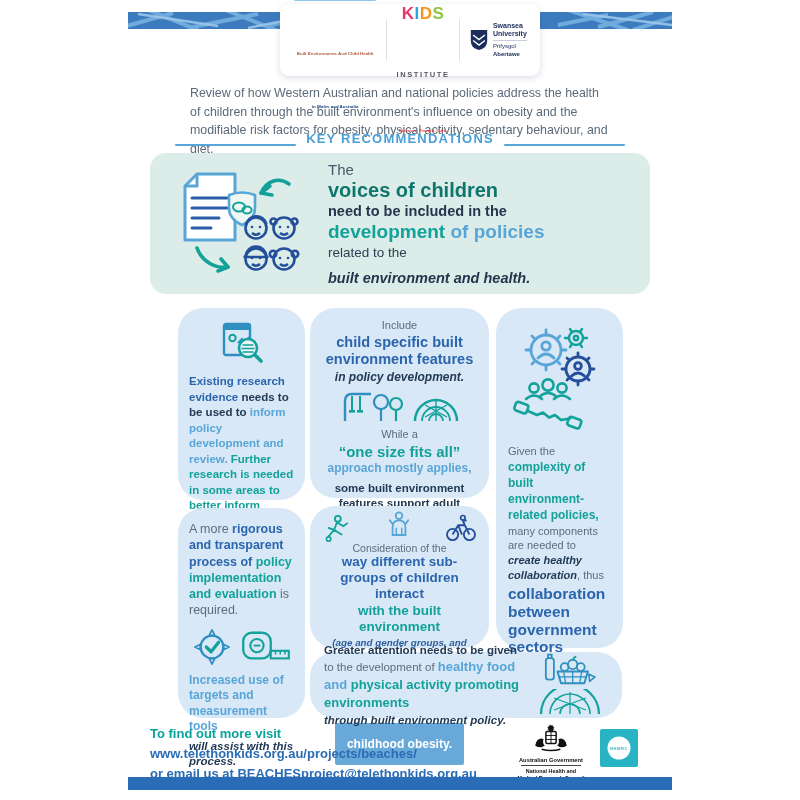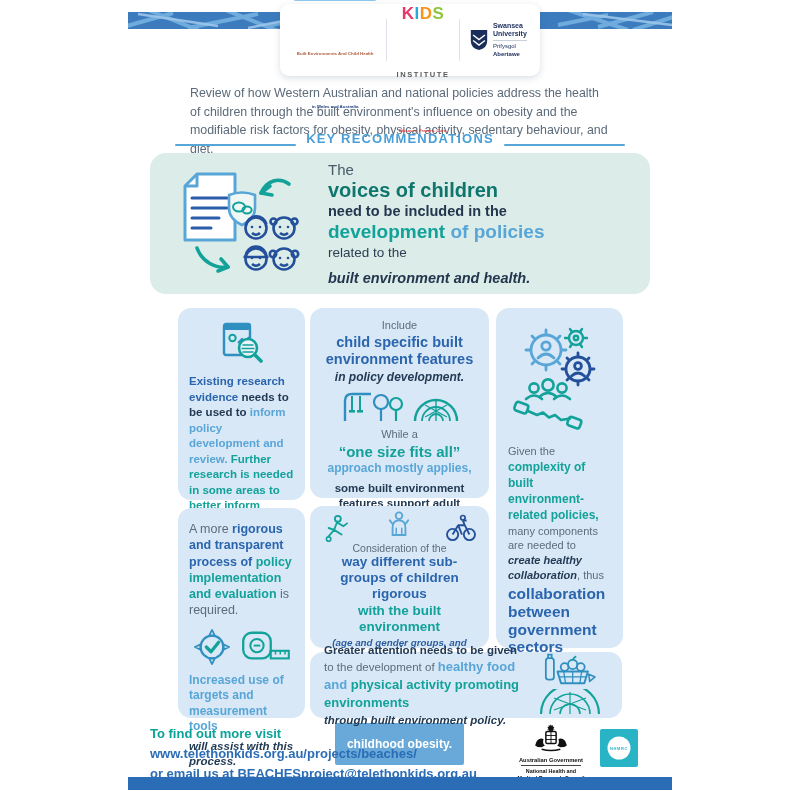--- a/index.html
+++ b/index.html
@@ -37,21 +37,21 @@
   .hero-icon{width:178px;display:flex;justify-content:center;}
   .hero-text{flex:1;padding-right:14px;}
   .hero-l1{font-size:15px;color:#4a5a6a;}
   .hero-l2{font-size:20px;font-weight:700;color:#0f766e;margin:1px 0;}
   .hero-l3{font-size:14.5px;font-weight:700;color:#24364d;}
   .hero-l4{font-size:19px;font-weight:800;margin:2px 0;}
   .hero-l5{font-size:13.5px;color:#2d3e53;}
   .hero-l6{font-size:14.5px;font-weight:800;font-style:italic;color:#24364d;margin-top:10px;}
 
   
-  .rbox{position:absolute;background:#d9e8f6;border-radius:13px;box-sizing:border-box;}
+  .rbox{position:absolute;background:#d9e8f6;border-radius:25px;box-sizing:border-box;}
   .box-research{left:50px;top:308px;width:127px;height:192px;padding:12px 11px;text-align:left;}
   .box-include{left:182px;top:308px;width:179px;height:190px;padding:10px 12px;text-align:center;}
   .box-complexity{left:368px;top:308px;width:127px;height:340px;padding:14px 12px;text-align:left;}
   .box-rigorous{left:50px;top:508px;width:127px;height:210px;padding:13px 11px;text-align:left;}
   .box-subgroups{left:182px;top:506px;width:179px;height:142px;padding:8px 12px;text-align:center;position:absolute;}
   .box-attention{left:182px;top:652px;width:312px;height:66px;padding:9px 6px 9px 14px;display:flex;align-items:center;gap:4px;text-align:left;}
 
   .c-blue{color:#2a65ae}.c-lblue{color:#58a6d8}.c-teal{color:#12a29a}.c-dark{color:#223a54}.c-gray{color:#5d6c7b}
   .b{font-weight:700}.b8{font-weight:800}.bi{font-weight:700;font-style:italic}
   .t11{font-size:11px;line-height:1.35}.t115{font-size:11.5px;line-height:1.35}.t12{font-size:12px;line-height:1.3}
@@ -339,21 +339,21 @@
       <path d="M9 18 v8 M15 18 v8" stroke="#58a6d8" stroke-width="1.6"></path>
     </svg>
     <svg width="32" height="28" viewBox="0 0 34 30" style="position:absolute;right:12px;top:8px">
       <circle cx="8" cy="22" r="6" fill="none" stroke="#234f9b" stroke-width="2"></circle>
       <circle cx="26" cy="22" r="6" fill="none" stroke="#234f9b" stroke-width="2"></circle>
       <path d="M8 22 L14 12 H21 L26 22 M14 12 L18 22 M21 12 l-2 -5 M19 7 h4" fill="none" stroke="#234f9b" stroke-width="2" stroke-linejoin="round"></path>
       <circle cx="19" cy="4" r="2.4" fill="none" stroke="#234f9b" stroke-width="1.8"></circle>
     </svg>
     <div style="padding-top:28px">
       <div style="font-size:10.5px" class="c-gray">Consideration of the</div>
-      <div class="sub-title c-blue">way different sub-groups of children rigorous</div>
+      <div class="sub-title c-blue">way different sub-groups of children interact</div>
       <div class="sub-title c-teal">with the built environment</div>
       <div class="sub-note">(age and gender groups, and cultural and socio-economic backgrounds)</div>
       <div style="font-size:10.5px;line-height:1.3;margin-top:2px" class="c-gray">is needed to develop policies that address the modifiable risk factors for</div>
       <div class="hl-pill">childhood obesity.</div>
     </div>
   </div>
 
   <div class="rbox box-attention">
     <div style="flex:1;font-size:11.5px;line-height:1.4">
       <span class="b c-dark">Greater attention needs to be given</span><span class="c-gray"> to the development of </span><span class="b c-lblue" style="font-size:13px">healthy food and </span><span class="b c-teal" style="font-size:13px">physical activity promoting environments</span>

